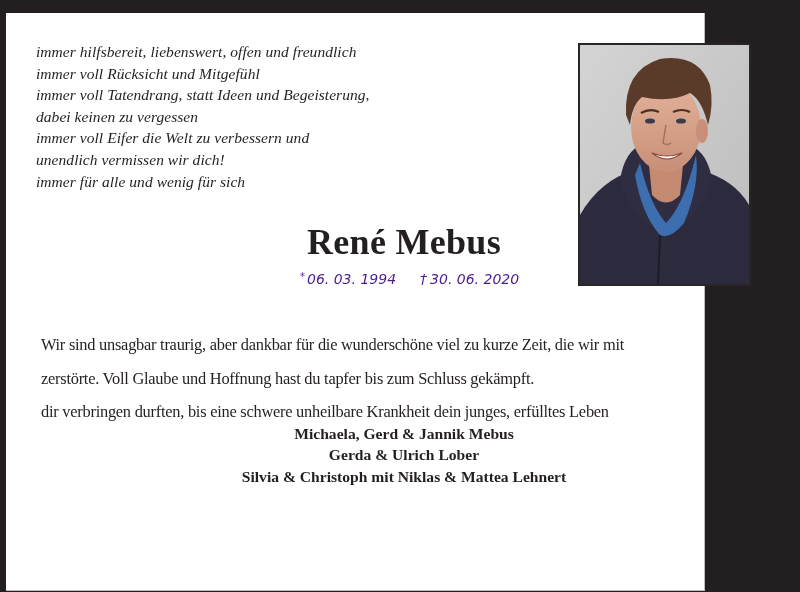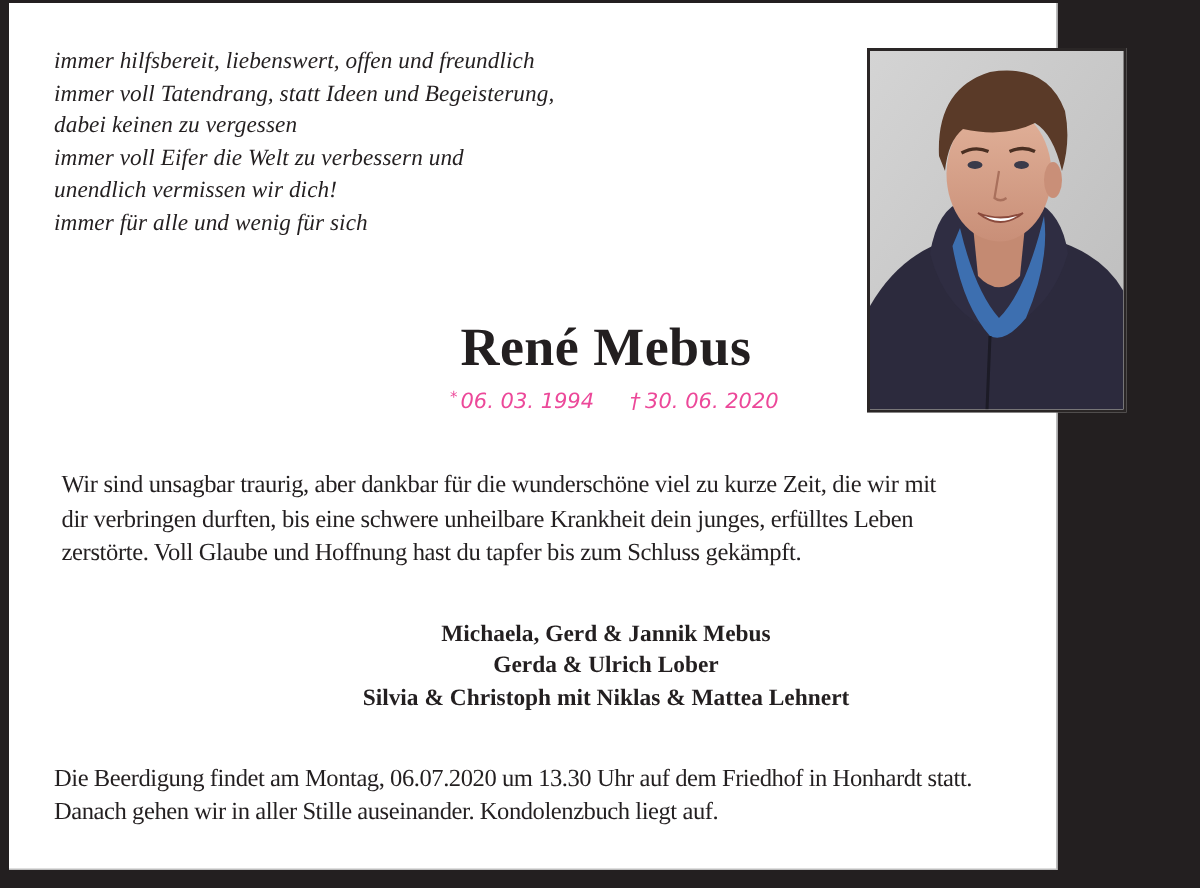--- a/index.html
+++ b/index.html
@@ -6,21 +6,21 @@
       margin: 0;
       padding: 0;
       width: 800px;
       height: 592px;
       overflow: hidden;
       background: #231f20;
     }
     .card {
       position: absolute;
       left: 6px;
-      top: 2px;
+      top: 13px;
       width: 699px;
       height: 578px;
       background: #ffffff;
       box-shadow: inset -1px -1px 0 #bdbdbd;
       font-family: "Liberation Serif", "DejaVu Serif", serif;
       color: #231f20;
     }
     .poem {
       position: absolute;
       left: 30px;
@@ -54,36 +54,36 @@
       font-size: 36px;
       letter-spacing: 0.3px;
     }
     .dates {
       position: absolute;
       left: 294px;
       top: 258px;
       font-family: "DejaVu Sans", sans-serif;
       font-style: italic;
       font-size: 14px;
-      color: #ec4899;
+      color: #4c1d95;
       white-space: nowrap;
     }
     .dates .star { font-size: 10px; vertical-align: 4px; margin-right: 2px; }
     .dates .gap { display: inline-block; width: 24px; }
     .dates .dagger { margin-right: 3px; }
 
     .message {
       position: absolute;
       left: 35px;
       top: 310px;
       font-size: 16.4px;
       line-height: 22.5px;
       letter-spacing: -0.25px;
     }
-    .message div { white-space: nowrap; }
+    .message div { white-space: nowrap; margin-top: 11px; }
 
     .family {
       position: absolute;
       left: 0;
       top: 410px;
       width: 796px;
       text-align: center;
       font-weight: bold;
       font-size: 15.6px;
       line-height: 21.4px;
@@ -100,20 +100,21 @@
     }
     .funeral div { white-space: nowrap; }
   </style>
 </head>
 <body>
 
 <div class="card">
 
   <div class="poem">
     <div>immer hilfsbereit, liebenswert, offen und freundlich</div>
+    <div>immer voll Rücksicht und Mitgefühl</div>
     <div>immer voll Tatendrang, statt Ideen und Begeisterung,</div>
     <div>dabei keinen zu vergessen</div>
     <div>immer voll Eifer die Welt zu verbessern und</div>
     <div>unendlich vermissen wir dich!</div>
     <div>immer für alle und wenig für sich</div>
   </div>
 
   <div class="photo-frame">
     <svg width="169" height="239" viewBox="0 0 169 239" xmlns="http://www.w3.org/2000/svg">
       <defs>
@@ -157,28 +158,24 @@
   </div>
 
   <div class="name">René Mebus</div>
 
   <div class="dates">
     <span class="star">*</span><span>06. 03. 1994</span><span class="gap"></span><span class="dagger">†</span><span>30. 06. 2020</span>
   </div>
 
   <div class="message">
     <div>Wir sind unsagbar traurig, aber dankbar für die wunderschöne viel zu kurze Zeit, die wir mit</div>
+    <div>zerstörte. Voll Glaube und Hoffnung hast du tapfer bis zum Schluss gekämpft.</div>
     <div>dir verbringen durften, bis eine schwere unheilbare Krankheit dein junges, erfülltes Leben</div>
-    <div>zerstörte. Voll Glaube und Hoffnung hast du tapfer bis zum Schluss gekämpft.</div>
   </div>
 
   <div class="family">
     <div>Michaela, Gerd &amp; Jannik Mebus</div>
     <div>Gerda &amp; Ulrich Lober</div>
     <div>Silvia &amp; Christoph mit Niklas &amp; Mattea Lehnert</div>
   </div>
 
-  <div class="funeral">
-    <div>Die Beerdigung findet am Montag, 06.07.2020 um 13.30 Uhr auf dem Friedhof in Honhardt statt.</div>
-    <div>Danach gehen wir in aller Stille auseinander. Kondolenzbuch liegt auf.</div>
-  </div>
 
 </div>
 
 </body></html>

